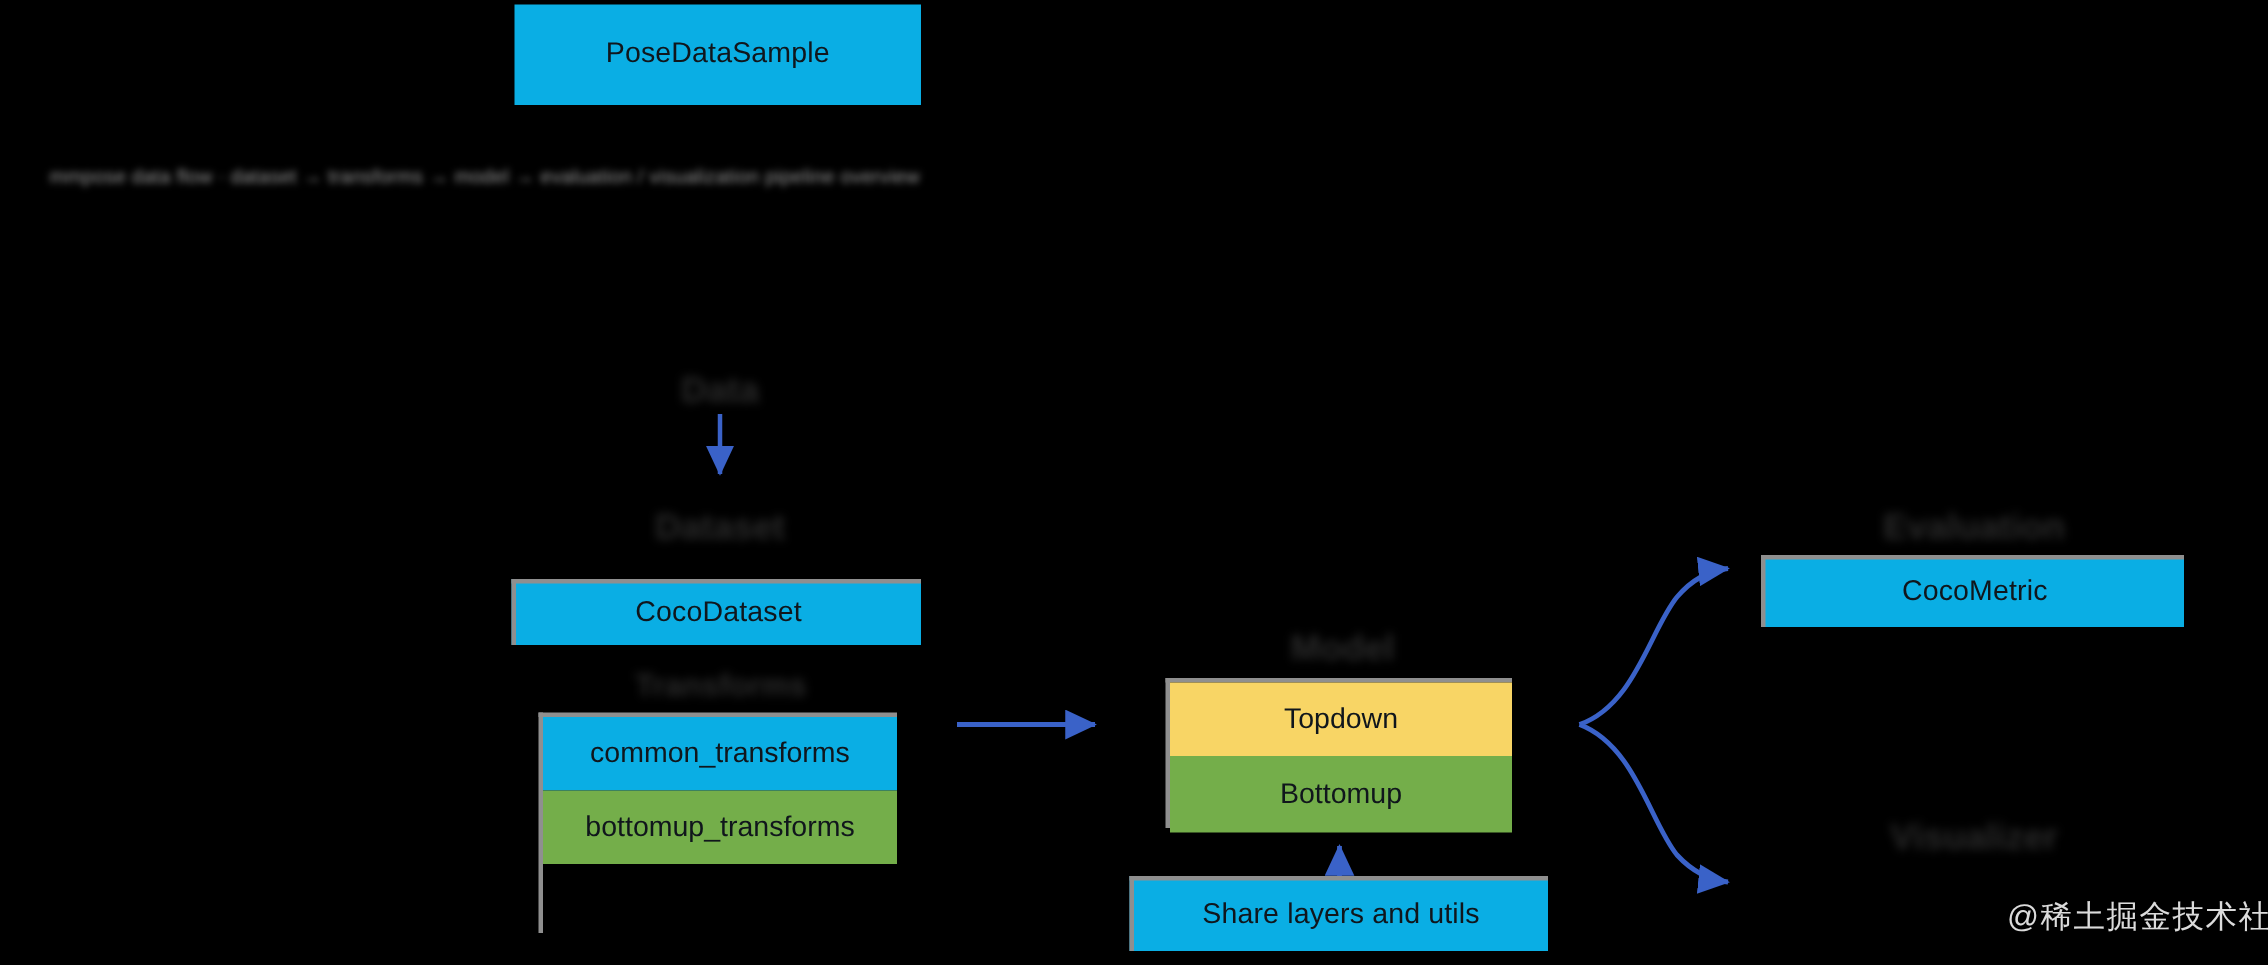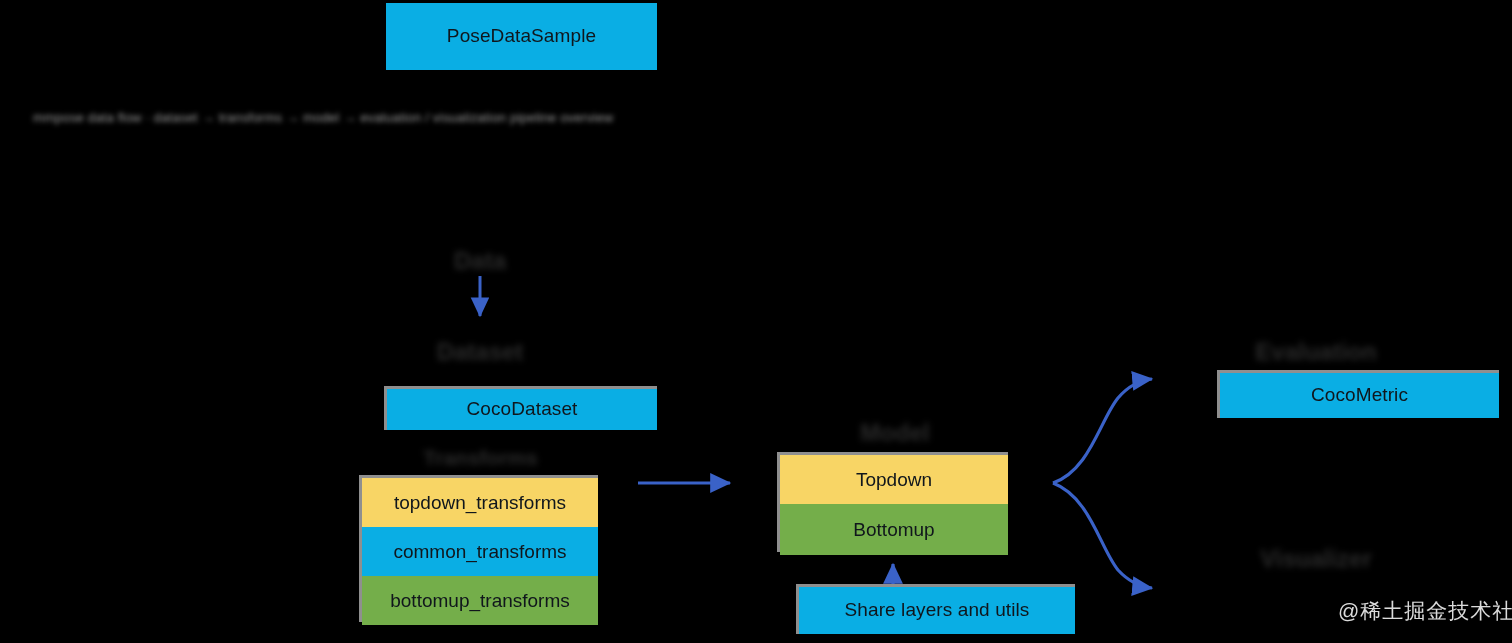--- a/index.html
+++ b/index.html
@@ -25,21 +25,20 @@
     display: flex;
     align-items: center;
     justify-content: center;
     color: #10161c;
     font-size: 19px;
     line-height: 1.1;
     letter-spacing: .1px;
     white-space: nowrap;
     border-top: 3px solid #8f8f8f;
     border-left: 3px solid #8f8f8f;
-    margin-left: 43px;
   }
   .node.blue   { background: #0aaee4; }
 
   .node.noedge { border-top: none; border-left: none; }
 
   
   .stack {
     position: absolute;
     box-sizing: border-box;
     border-top: 3px solid #8f8f8f;
@@ -137,21 +136,20 @@
 
   <div class="blur-label" style="left:845px; top:419px; width:100px;">Model</div>
 
   <div class="blur-label" style="left:1250px; top:338px; width:132px;">Evaluation</div>
 
   <div class="blur-label" style="left:1250px; top:545px; width:132px;">Visualizer</div>
 
   <div class="node blue" style="left:341px; top:386px; width:273px; height:44px;">CocoDataset</div>
 
   <div class="stack" style="left:359px; top:475px; width:239px; height:147px;">
-    <div class="row yellow" style="height:49px;">topdown_transforms</div>
     <div class="row blue" style="height:49px;">common_transforms</div>
     <div class="row green" style="height:49px;">bottomup_transforms</div>
   </div>
 
   <div class="stack" style="left:777px; top:452px; width:231px; height:100px;">
     <div class="row yellow" style="height:49px;">Topdown</div>
     <div class="row green" style="height:51px;">Bottomup</div>
   </div>
 
   <div class="node blue" style="left:753px; top:584px; width:279px; height:50px;">Share layers and utils</div>

